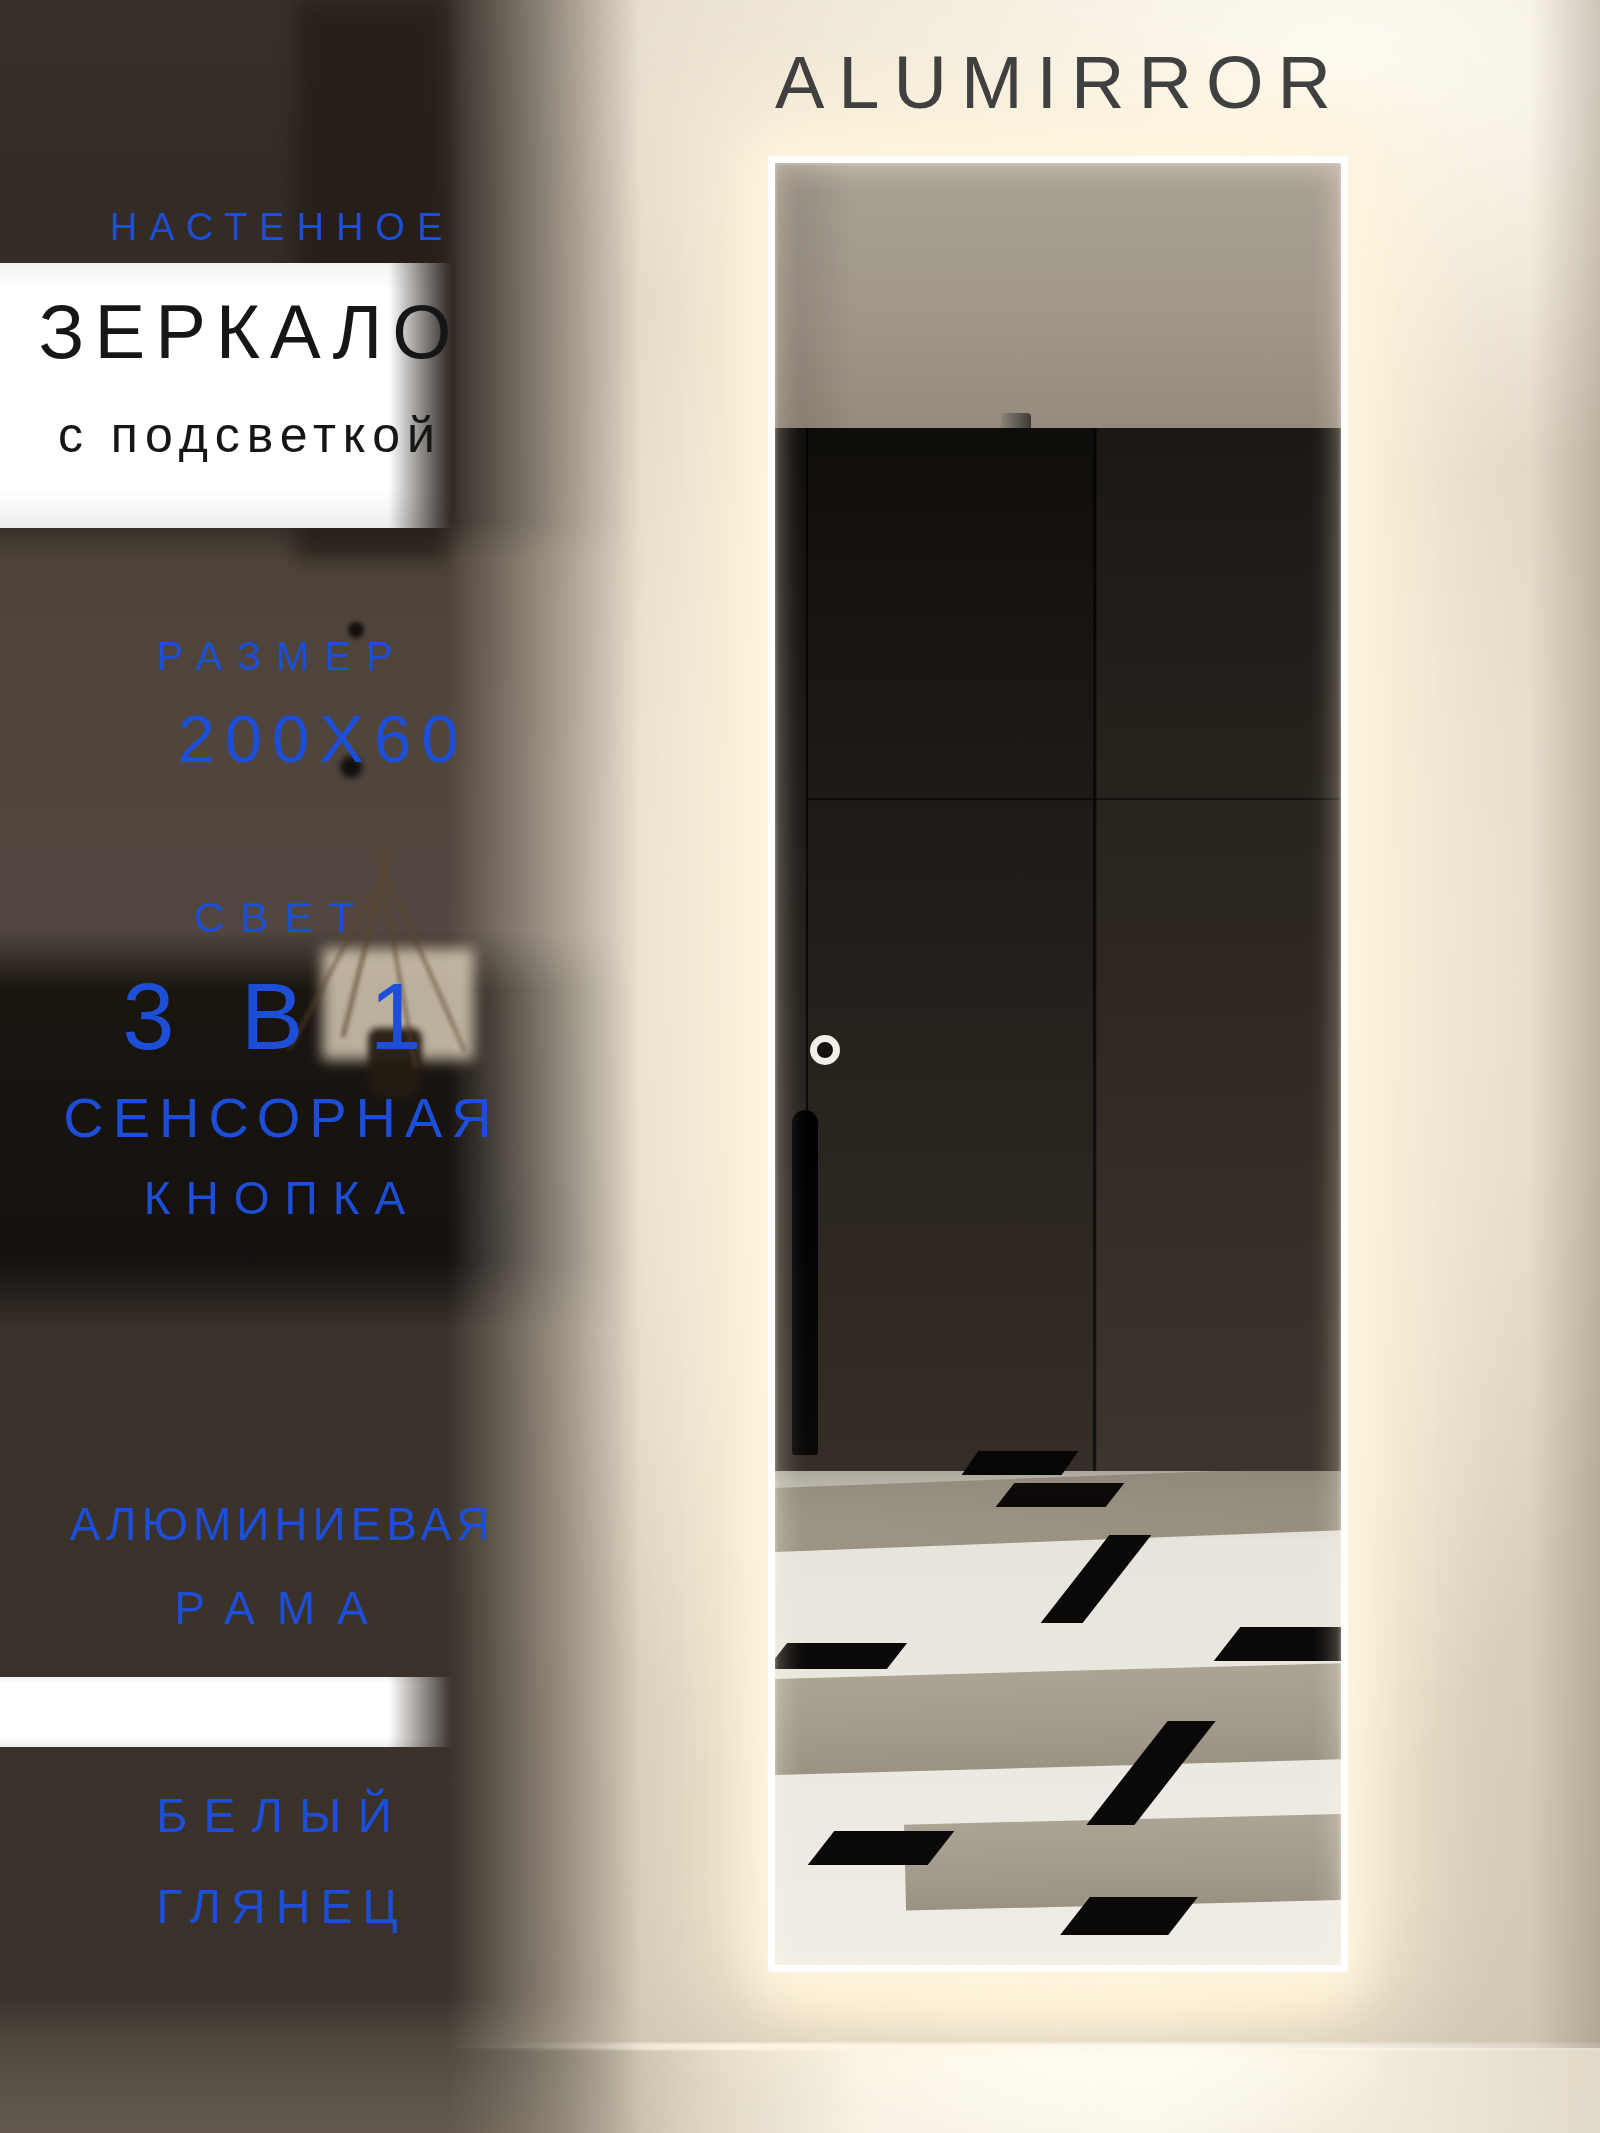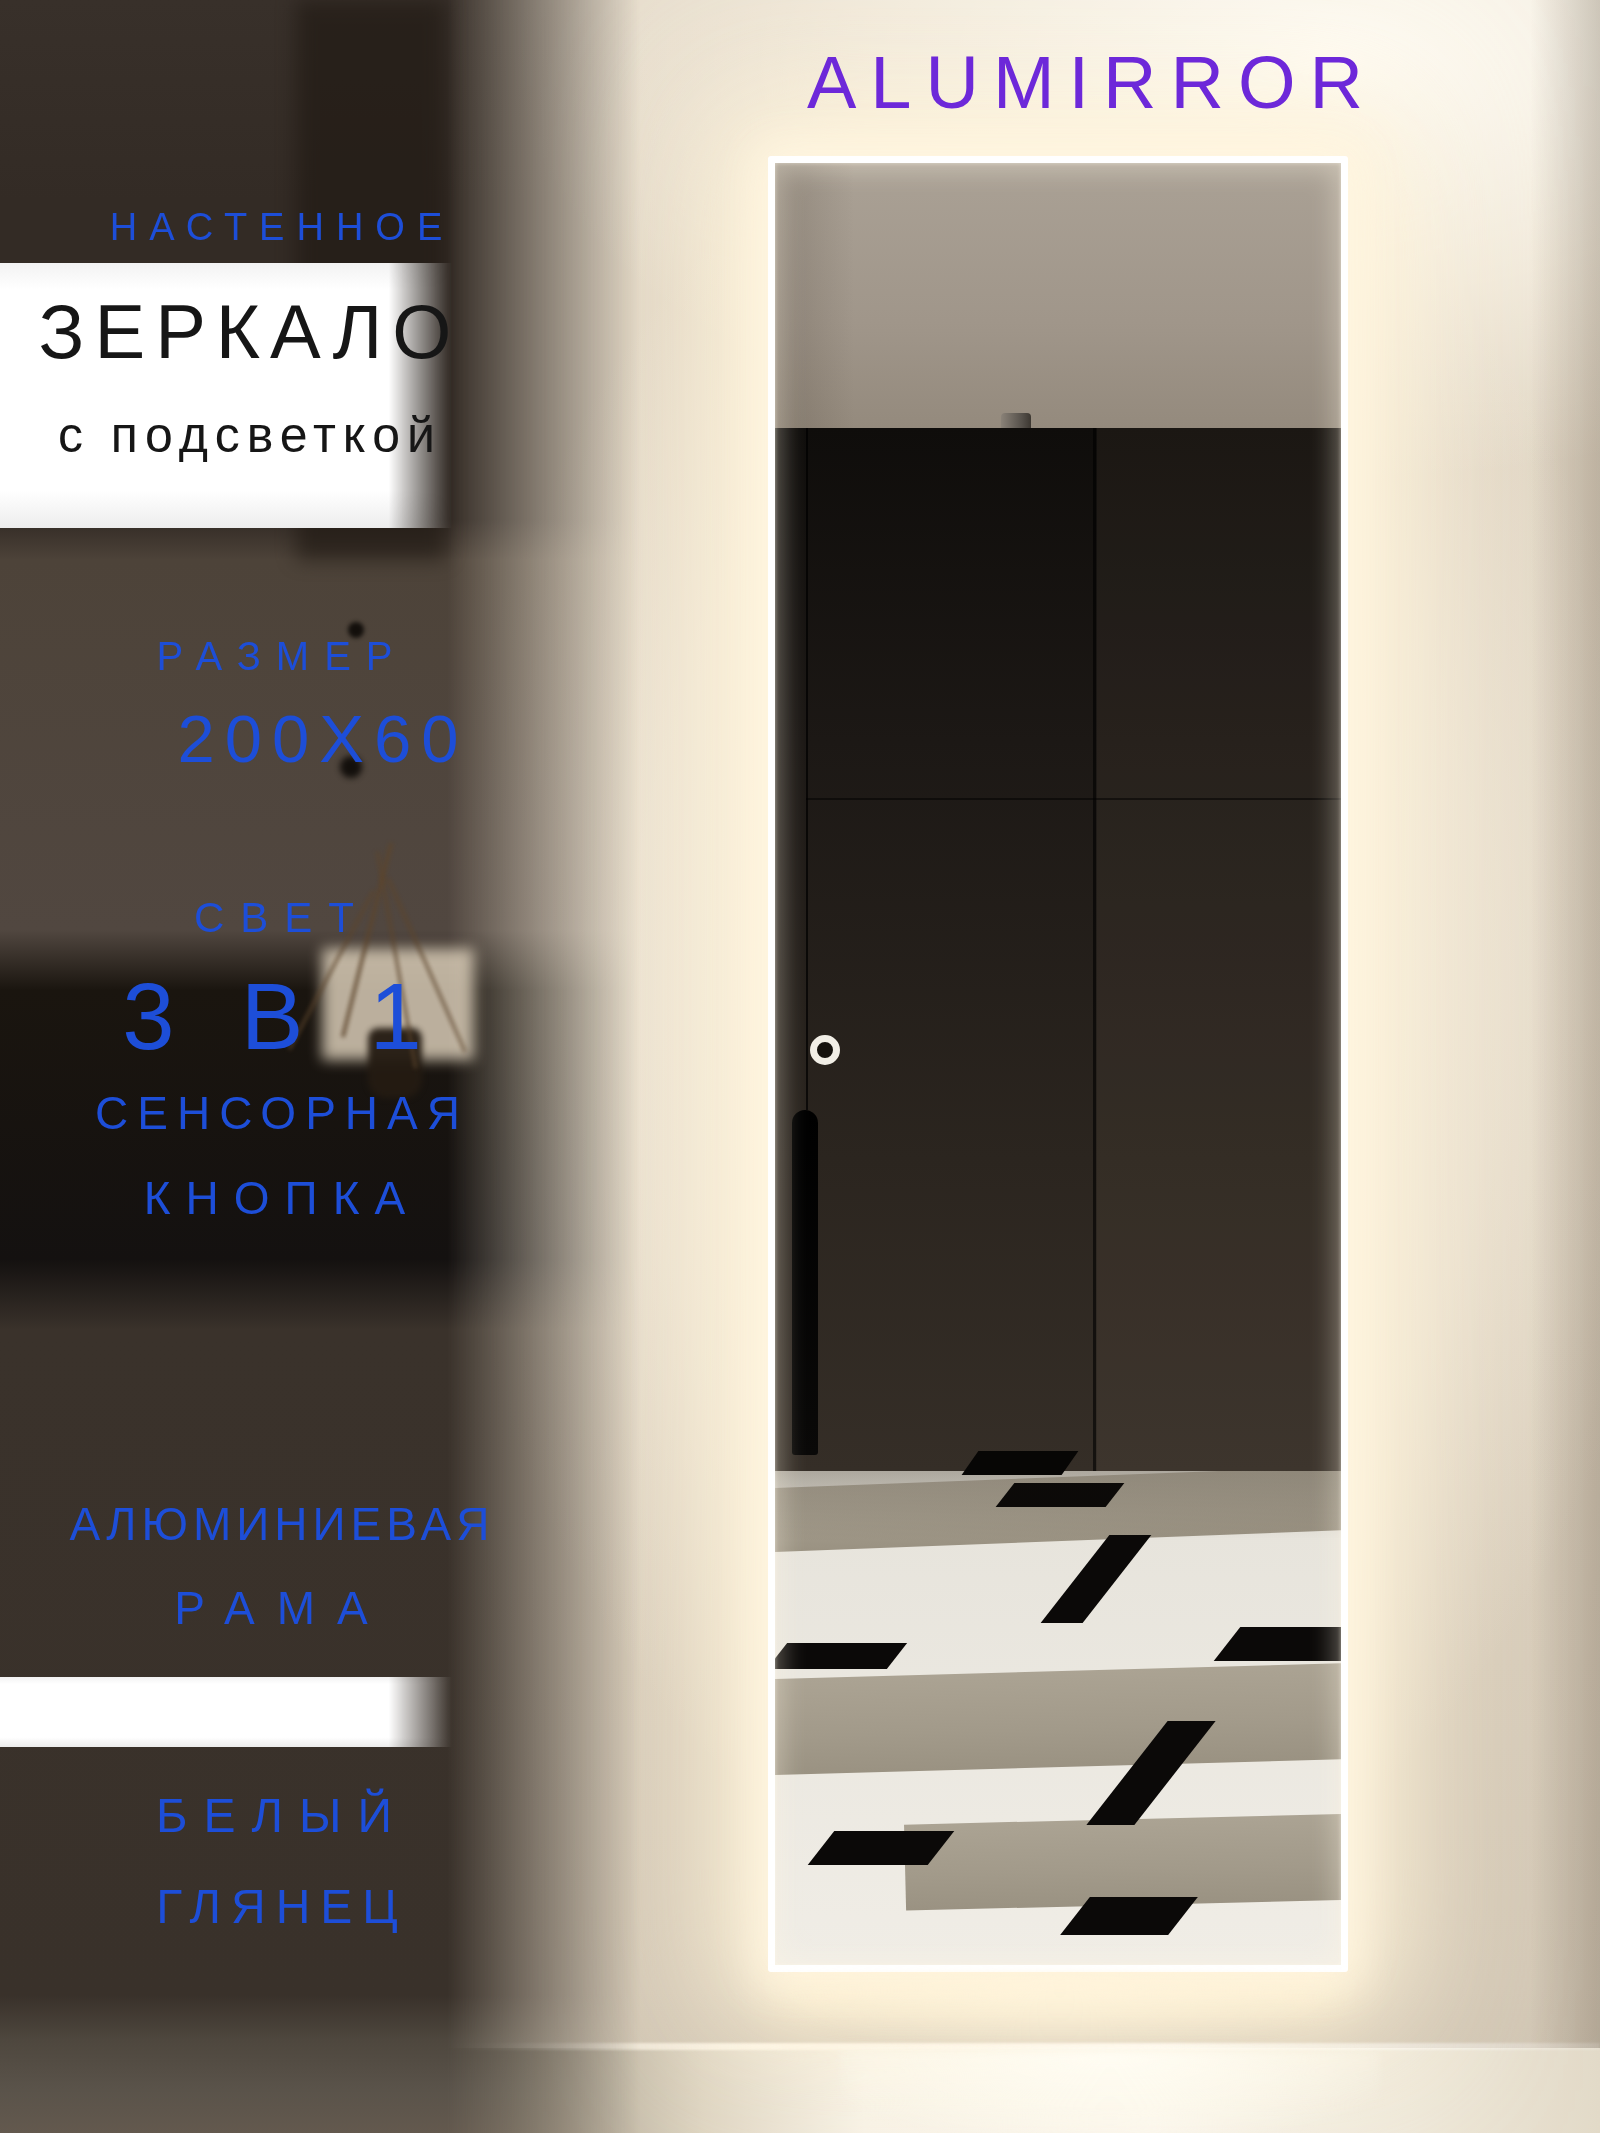--- a/index.html
+++ b/index.html
@@ -101,28 +101,28 @@
   .t{left:0;width:500px;text-align:center;line-height:1;white-space:nowrap;}
   .t-light{color:#1d4ed8;margin-left:32px;}
   .t-dark{color:#161616;}
   .t-walltype{top:208px;font-size:38px;letter-spacing:12px;}
   .t-product{top:294px;font-size:76px;letter-spacing:10px;}
   .t-qual{top:410px;font-size:50px;letter-spacing:7px;}
   .t-sizelabel{top:636px;font-size:40px;letter-spacing:15px;}
   .t-sizeval{top:705px;font-size:67px;letter-spacing:10px;padding-left:41px;}
   .t-lightlabel{top:897px;font-size:42px;letter-spacing:16px;}
   .t-lightval{top:970px;font-size:94px;letter-spacing:20px;}
-  .t-touch1{top:1090px;font-size:46px;letter-spacing:9px;}
+  .t-touch1{top:1090px;font-size:56px;letter-spacing:9px;}
   .t-touch2{top:1175px;font-size:46px;letter-spacing:15px;}
   .t-frame1{top:1501px;font-size:46px;letter-spacing:5px;}
   .t-frame2{top:1585px;font-size:46px;letter-spacing:22px;}
   .t-finish1{top:1792px;font-size:48px;letter-spacing:16px;}
   .t-finish2{top:1883px;font-size:48px;letter-spacing:10px;}
   .brand{left:770px;top:46px;width:580px;text-align:center;font-size:74px;
-    letter-spacing:14px;color:#6d28d9;line-height:1;white-space:nowrap;margin-left:32px;}
+    letter-spacing:14px;color:#404040;line-height:1;white-space:nowrap;}
 </style>
 </head>
 <body>
 
 <div id="scene">
 
   <div class="wall"></div>
   <div class="right-shade"></div>
 
   <div class="floor"></div>

